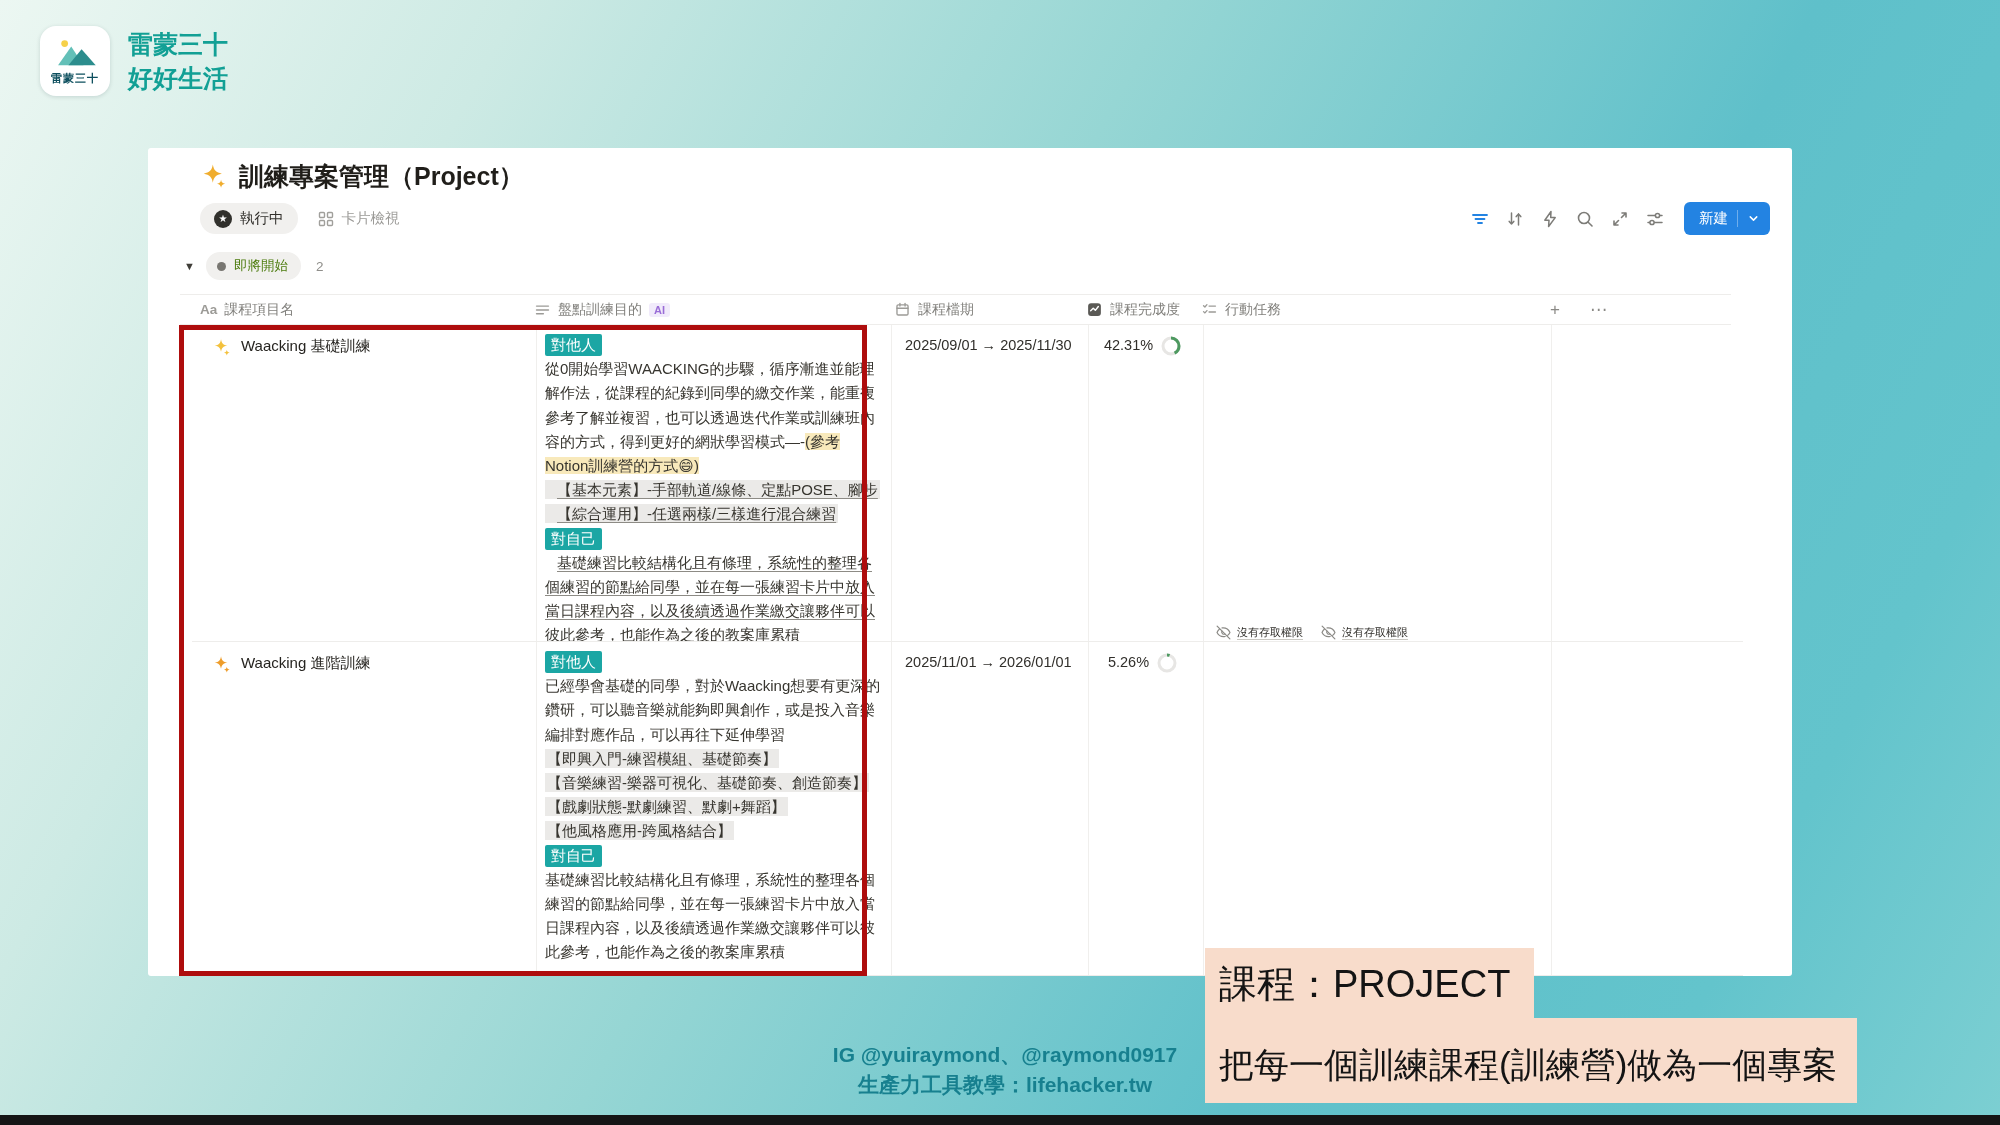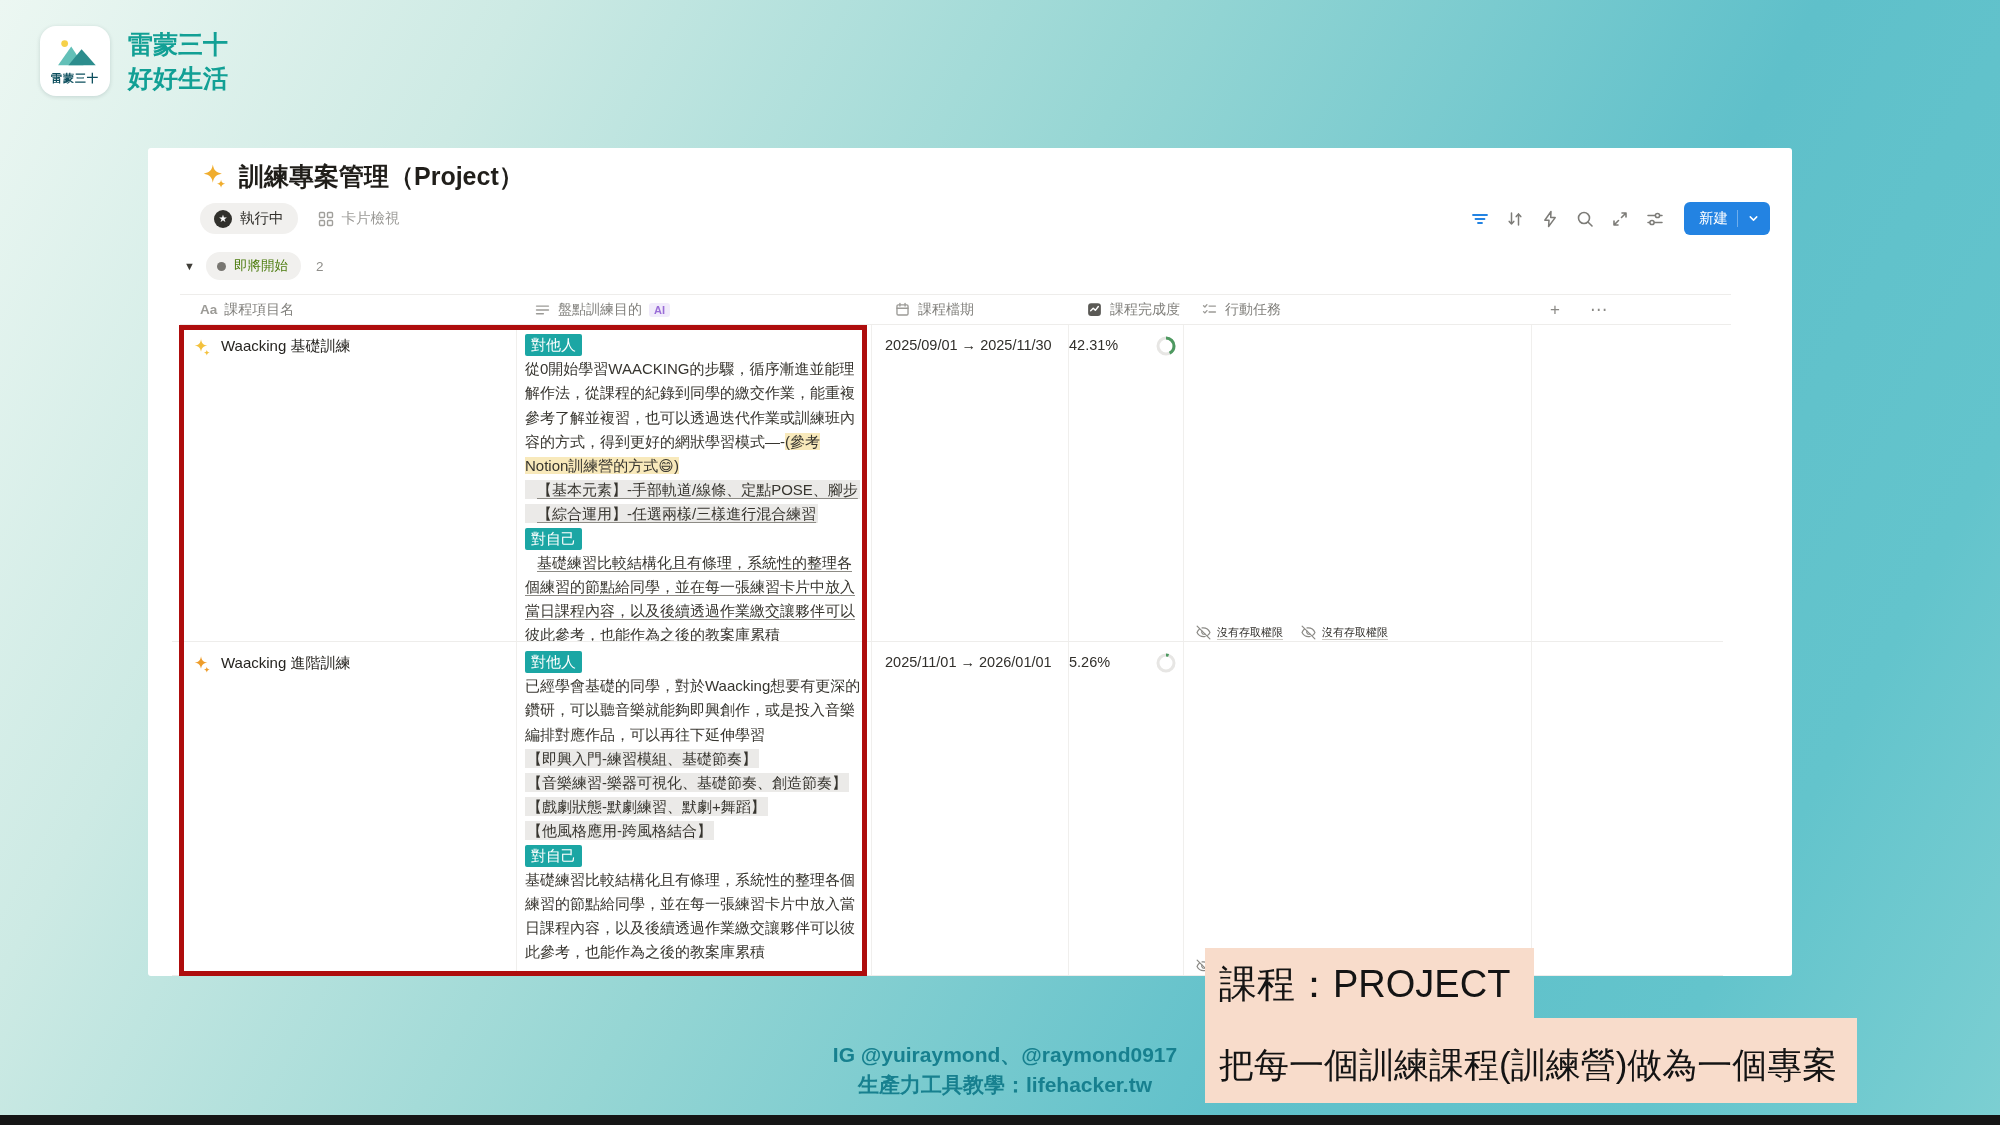--- a/index.html
+++ b/index.html
@@ -52,36 +52,36 @@
   .thead { position:absolute; left:32px; top:146px; height:31px; border-top:1px solid #eeedeb; border-bottom:1px solid #eeedeb; }
   .th { display:flex; align-items:center; gap:7px; font-size:14px; color:#82817d; padding-left:9px; overflow:hidden; white-space:nowrap; }
   .th.name-h { padding-left:20px; }
   .th.dates-h { padding-left:14px; }
   .hicon { width:17px; height:17px; color:#9c9b97; flex:none; }
   .hicon svg { width:100%; height:100%; }
   .aa { font-size:13.5px; color:#9c9b97; font-weight:600; }
   .ai-badge { background:#f1ebfb; color:#9a6dd7; font-size:11px; font-weight:600; padding:1px 5px; border-radius:3px; }
   .th.extra-h { gap:30px; font-size:17px; color:#8a8985; padding-left:10px; }
 
-  .tbody { position:absolute; left:24px; top:177px; width:1551px; }
+  .tbody { position:absolute; left:44px; top:177px; width:1551px; }
   .trow { border-bottom:1px solid #eeedeb; overflow:hidden; }
   .trow.r0 { height:317px; } .trow.r1 { height:334px; }
   .td { border-right:1px solid #f0efed; padding-top:12px; overflow:hidden; }
   .td.extra { border-right:none; }
   .td.name { display:flex; gap:10px; padding-left:20px; font-size:15px; font-weight:500; color:#262420; align-items:flex-start; }
   .row-icon { width:19px; height:19px; flex:none; margin-top:1px; }
   .row-icon svg { width:100%; height:100%; }
   .td.purpose { padding:8px 8px 0 8px; font-size:15px; line-height:24.2px; color:#37352f; }
   .pblock { min-height:24px; }
   .badge { display:inline-block; background:#1ba6a4; color:#fff; padding:0 6px; border-radius:2px; line-height:22px; }
   .hl-yellow { background:#f8e9bb; }
   .hl-line { background:#ebeae8; display:inline; padding:1px 2px; }
   .u { text-decoration:underline; text-underline-offset:3px; text-decoration-thickness:1px; text-decoration-color:#8d8b85;padding-left:12px; }
   .td.dates { padding-left:13px; font-size:14.5px; color:#312f2b; }
-  .td.completion { display:flex; justify-content:space-between; align-items:flex-start; gap:8px; padding-right:7px; font-size:14.5px; color:#312f2b; }
+  .td.completion { display:flex; justify-content:center; align-items:flex-start; gap:8px; padding-right:7px; font-size:14.5px; color:#312f2b; }
   .ring { width:20px; height:20px; flex:none; margin-top:-1px; }
   .ring-track { fill:none; stroke:#e7e6e4; stroke-width:3; }
   .ring-arc { fill:none; stroke:#4d9960; stroke-width:3; stroke-linecap:butt; }
   .td.tasks { padding-left:11px; display:flex; gap:17px; align-items:flex-end; font-size:11px; }
   .chip { display:flex; gap:5px; align-items:center; color:#312f2b; white-space:nowrap; }
   .chip svg { width:17px; height:17px; color:#8b8a86; flex:none; }
   .chip-text { text-decoration:underline; text-decoration-color:#c9c7c1; text-underline-offset:3px; }
 
   
   .red-box { position:absolute; left:179px; top:325px; width:688px; height:651px; border:5px solid #ae0d0d; z-index:5; }

